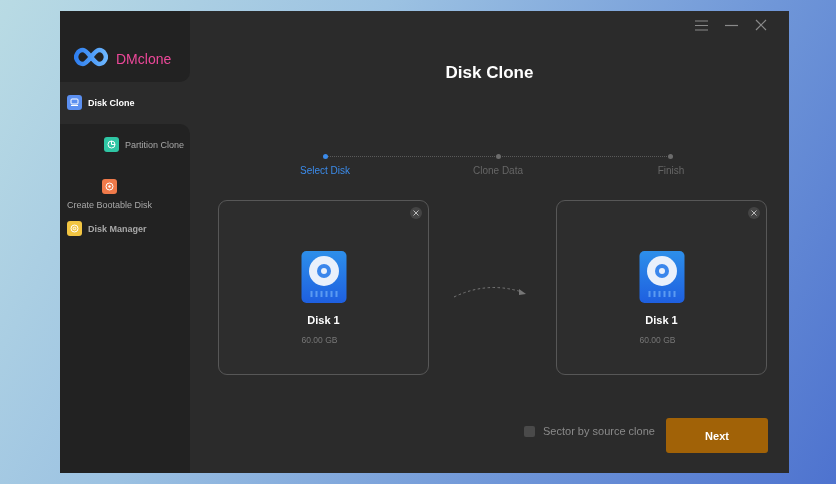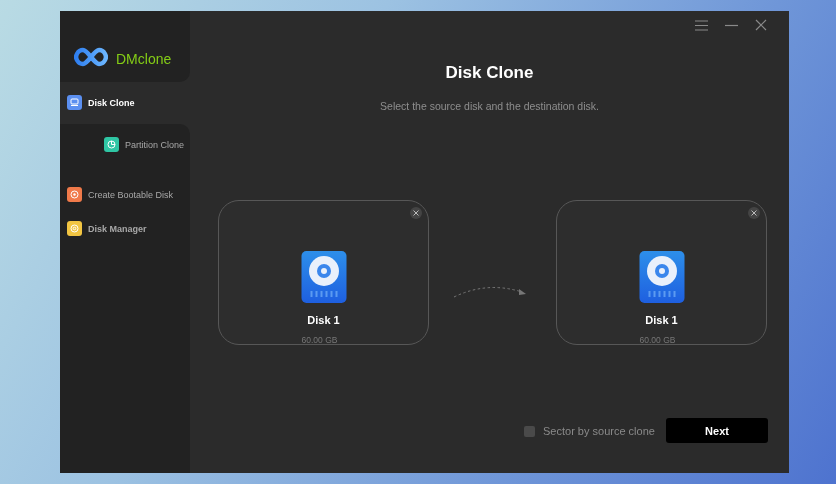--- a/index.html
+++ b/index.html
@@ -21,21 +21,21 @@
     position: absolute; left: 0; top: 0; width: 130px; height: 71px;
     background: #222222; border-bottom-right-radius: 10px;
   }
   .sb-bottom {
     position: absolute; left: 0; top: 113px; width: 130px; bottom: 0;
     background: #222222; border-top-right-radius: 10px;
   }
   .logo {
     position: absolute; left: 14px; top: 36px; display: flex; align-items: center; gap: 8px;
   }
-  .logo-text { color: #84cc16; font-size: 14px; }
+  .logo-text { color: #ec4899; font-size: 14px; }
   .nav-item {
     position: absolute; left: 7px; display: flex; align-items: center; gap: 6px;
     font-size: 9px; color: #a8a8a8; cursor: pointer;
   }
   .nav-item.active { color: #ffffff; font-weight: bold; }
   .nav-icon {
     width: 15px; height: 15px; border-radius: 3px; display: flex; align-items: center; justify-content: center;
   }
   .titlebar-btns {
     position: absolute; right: 20px; top: 6px; display: flex; gap: 14px; align-items: center;
@@ -57,22 +57,22 @@
     border-top: 1.5px dotted #5a5a5a;
   }
   .step-dot {
     position: absolute; top: 2px; width: 5px; height: 5px; border-radius: 50%; background: #6c6c6c;
   }
   .step-label {
     position: absolute; top: 13px; font-size: 10px; color: #666; white-space: nowrap; transform: translateX(-50%);
   }
   .step-label.active { color: #3b8bea; }
   .card {
-    position: absolute; top: 189px; width: 211px; height: 145px;
-    border: 1.5px solid #575757; border-radius: 21px; background: #2d2d2d;
+    position: absolute; top: 189px; width: 211px; height: 175px;
+    border: 1.5px solid #575757; border-radius: 9px; background: #2d2d2d;
   }
   .card-close {
     position: absolute; right: 6px; top: 6px; width: 12px; height: 12px; border-radius: 50%;
     background: #444; display: flex; align-items: center; justify-content: center; cursor: pointer;
   }
   .disk-icon {
     position: absolute; left: 50%; top: 50px; transform: translateX(-50%);
     width: 45px; height: 52px; border-radius: 5px;
     background: linear-gradient(180deg, #2d8fea 0%, #1e5fe0 100%);
     overflow: hidden;
@@ -85,22 +85,22 @@
     position: absolute; left: 0; right: 8px; top: 134px; text-align: center;
     color: #777; font-size: 8.5px;
   }
   .arrow { position: absolute; left: 392px; top: 272px; }
   .sector-check {
     position: absolute; left: 464px; top: 414px; display: flex; align-items: center; gap: 8px; cursor: pointer;
   }
   .checkbox { width: 11px; height: 11px; background: #4a4a4a; border-radius: 2px; }
   .sector-label { color: #8a8a8a; font-size: 11px; }
   .next-btn {
-    position: absolute; left: 606px; top: 407px; width: 102px; height: 25px;
-    background: #000000; border-radius: 3px; color: #ffffff; font-size: 11px; font-weight: bold;
+    position: absolute; left: 606px; top: 407px; width: 102px; height: 35px;
+    background: #a16207; border-radius: 3px; color: #ffffff; font-size: 11px; font-weight: bold;
     display: flex; align-items: center; justify-content: center; cursor: pointer;
   }
 </style>
 </head>
 <body>
 
 <div class="window">
 
   <div class="sidebar">
     <div class="sb-top">
@@ -132,21 +132,21 @@
     </div>
     <div class="nav-item" style="top:126px;padding-left:37px;">
       <span class="nav-icon" style="background:#2fc6a4;">
         <svg width="9" height="9" viewBox="0 0 9 9">
             <circle cx="4.5" cy="4.5" r="3.5" fill="none" stroke="#fff" stroke-width="1"></circle>
             <path d="M4.5 1 V4.5 H8" stroke="#fff" stroke-width="1" fill="none"></path>
           </svg>
       </span>
       <span>Partition Clone</span>
     </div>
-    <div class="nav-item" style="top:176px;">
+    <div class="nav-item" style="top:168px;flex-direction:column;">
       <span class="nav-icon" style="background:#f07a4a;">
         <svg width="9" height="9" viewBox="0 0 9 9">
             <circle cx="4.5" cy="4.5" r="3.5" fill="none" stroke="#fff" stroke-width="1"></circle>
             <circle cx="4.5" cy="4.5" r="1.2" fill="#fff"></circle>
           </svg>
       </span>
       <span>Create Bootable Disk</span>
     </div>
     <div class="nav-item" style="top:210px;font-weight:bold;">
       <span class="nav-icon" style="background:#f2c542;">
@@ -172,23 +172,31 @@
     </span>
     <span class="tb-btn">
       <svg width="12" height="12" viewBox="0 0 12 12">
           <path d="M1 1 L11 11 M11 1 L1 11" stroke="#8a8a8a" stroke-width="1.2"></path>
         </svg>
     </span>
   </div>
 
   <div class="main-title">Disk Clone</div>
   <div class="subtitle">
-    <div>Select the source disk and the destination disk.</div>
-  </div>
-
+  </div>
+
+  <div class="steps">
+    <div class="step-line"></div>
+    <div class="step-dot" style="left:24px; background:#3b8bea;"></div>
+    <div class="step-dot" style="left:197px;"></div>
+    <div class="step-dot" style="left:369px;"></div>
+    <div class="step-label active" style="left:26px;">Select Disk</div>
+    <div class="step-label" style="left:199px;">Clone Data</div>
+    <div class="step-label" style="left:372px;">Finish</div>
+  </div>
 
   <div class="card" style="left:158px;">
     <span class="card-close">
       <svg width="6" height="6" viewBox="0 0 6 6">
           <path d="M0.5 0.5 L5.5 5.5 M5.5 0.5 L0.5 5.5" stroke="#bbb" stroke-width="1"></path>
         </svg>
     </span>
     <div class="disk-icon">
       <svg width="45" height="52" viewBox="0 0 45 52">
         <circle cx="22.5" cy="20" r="15" fill="#e9f0fb"></circle>

